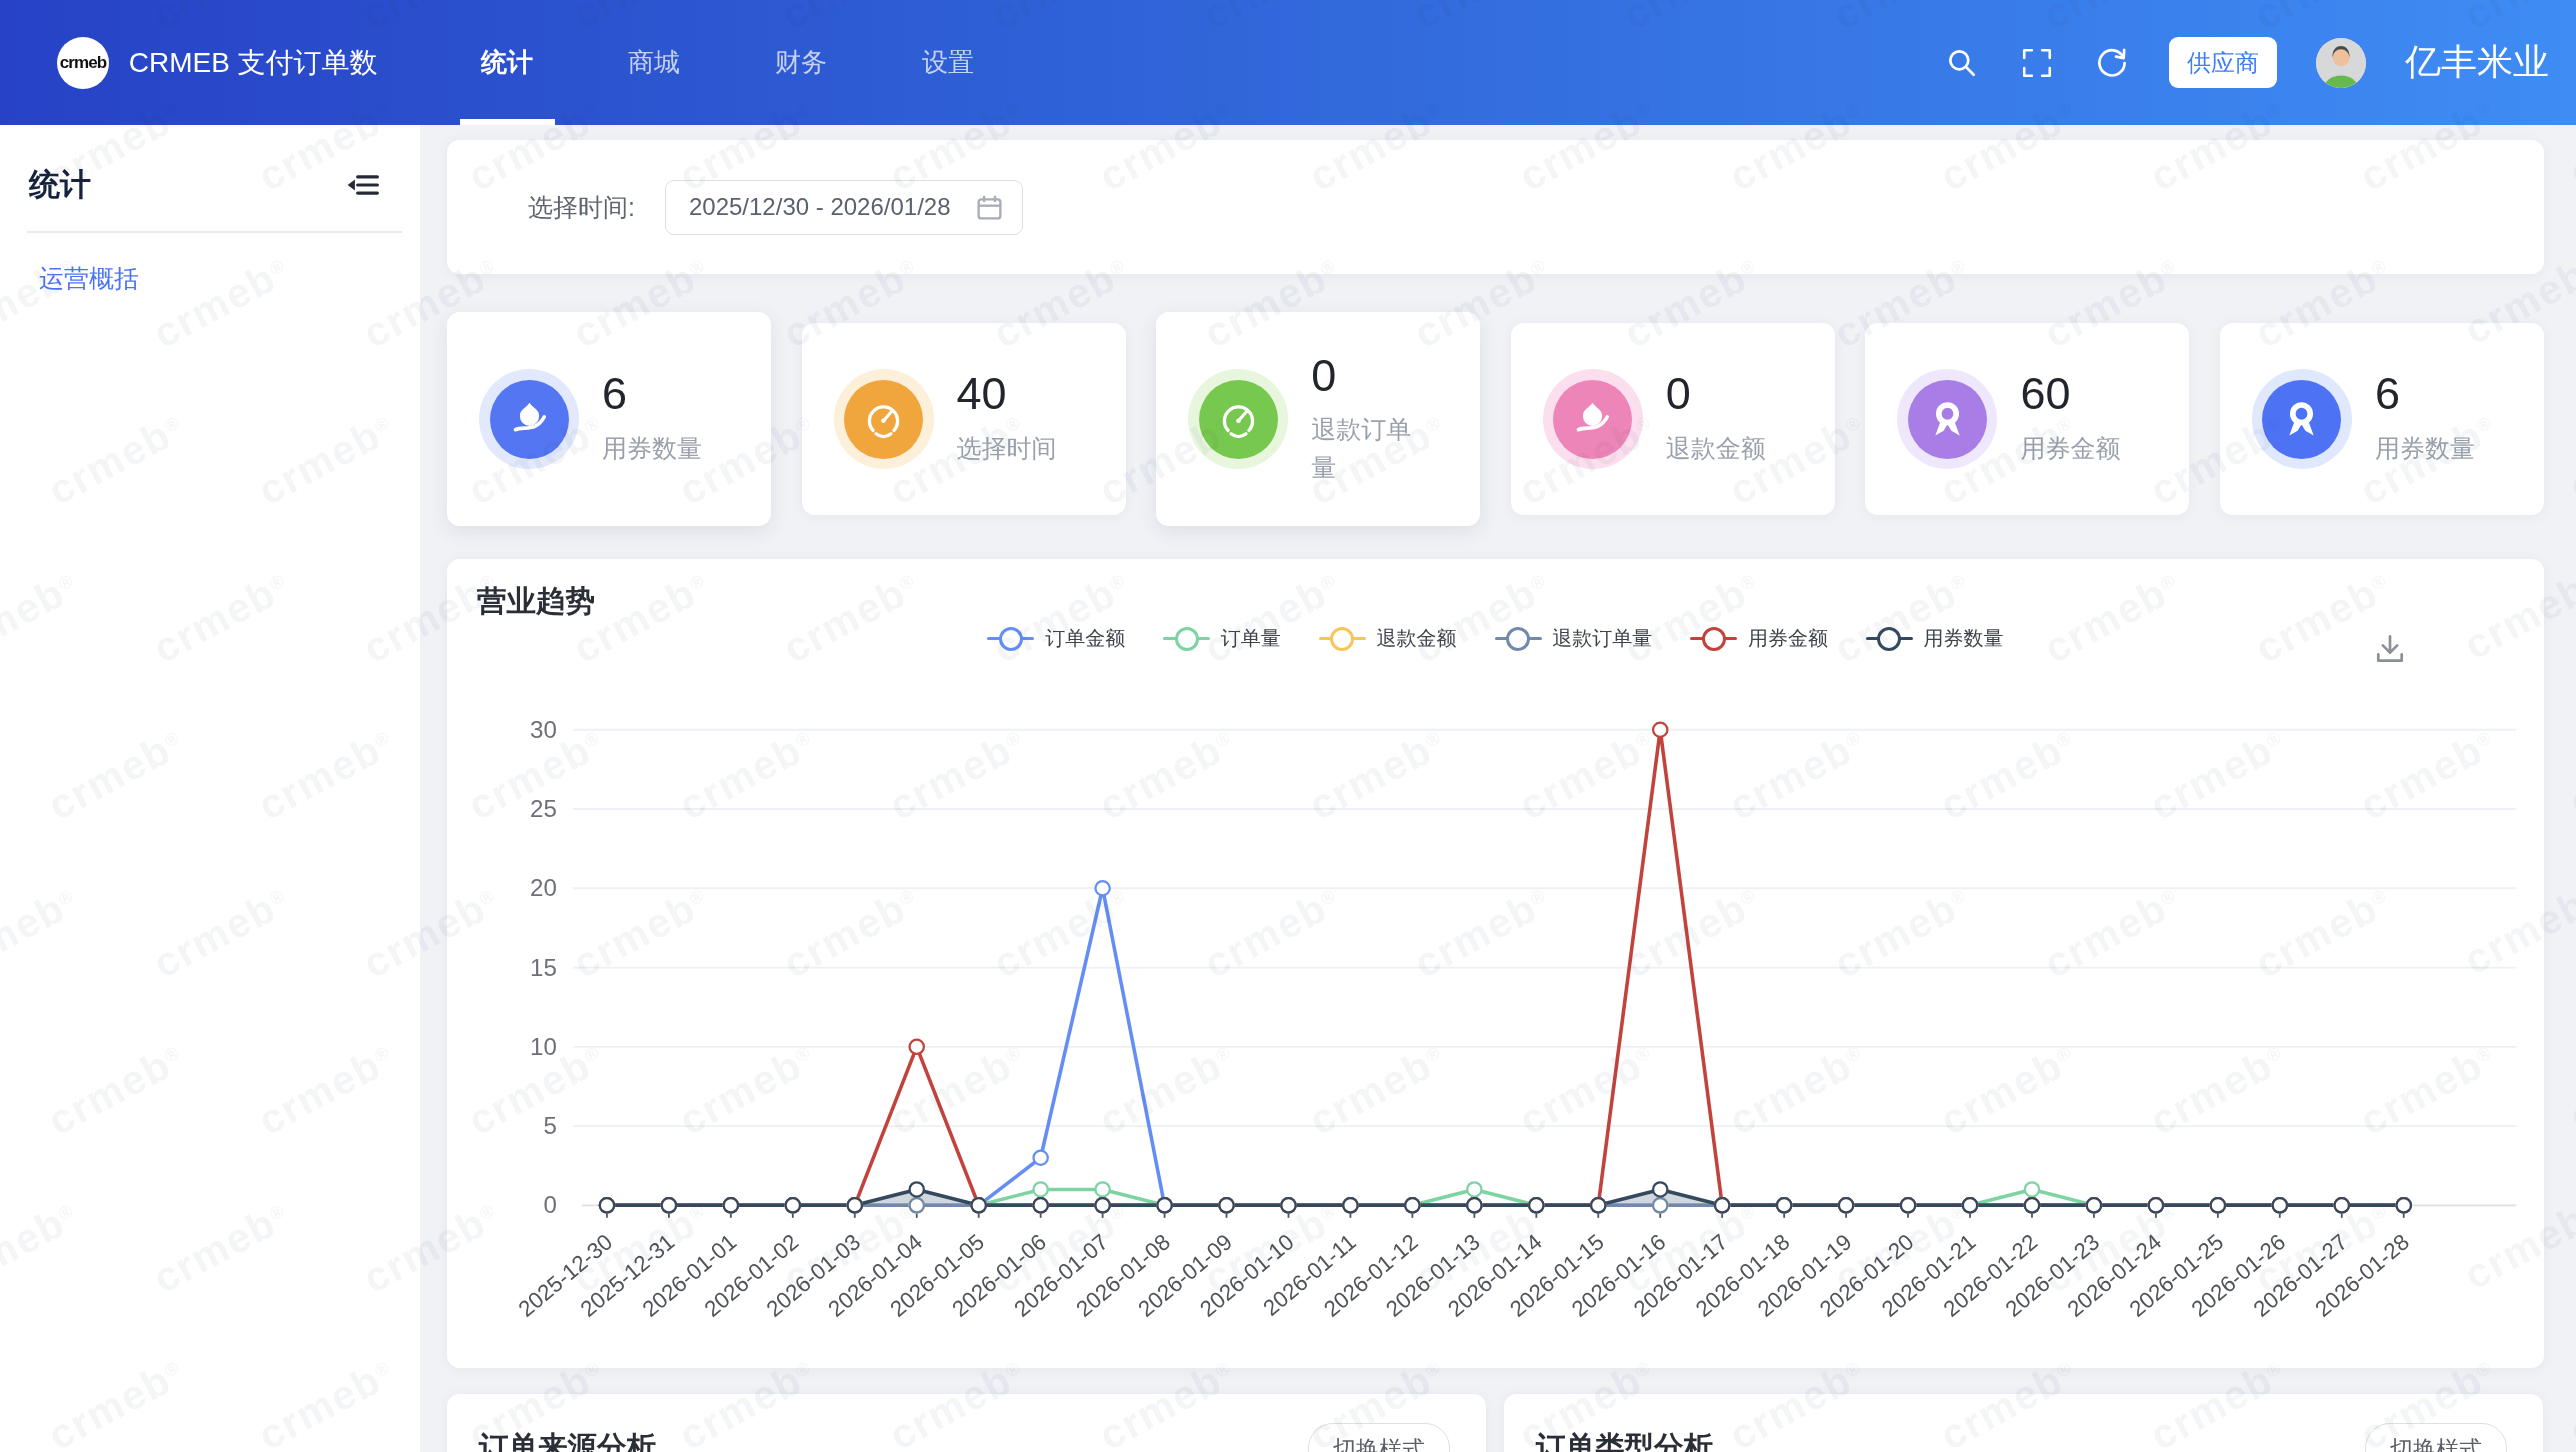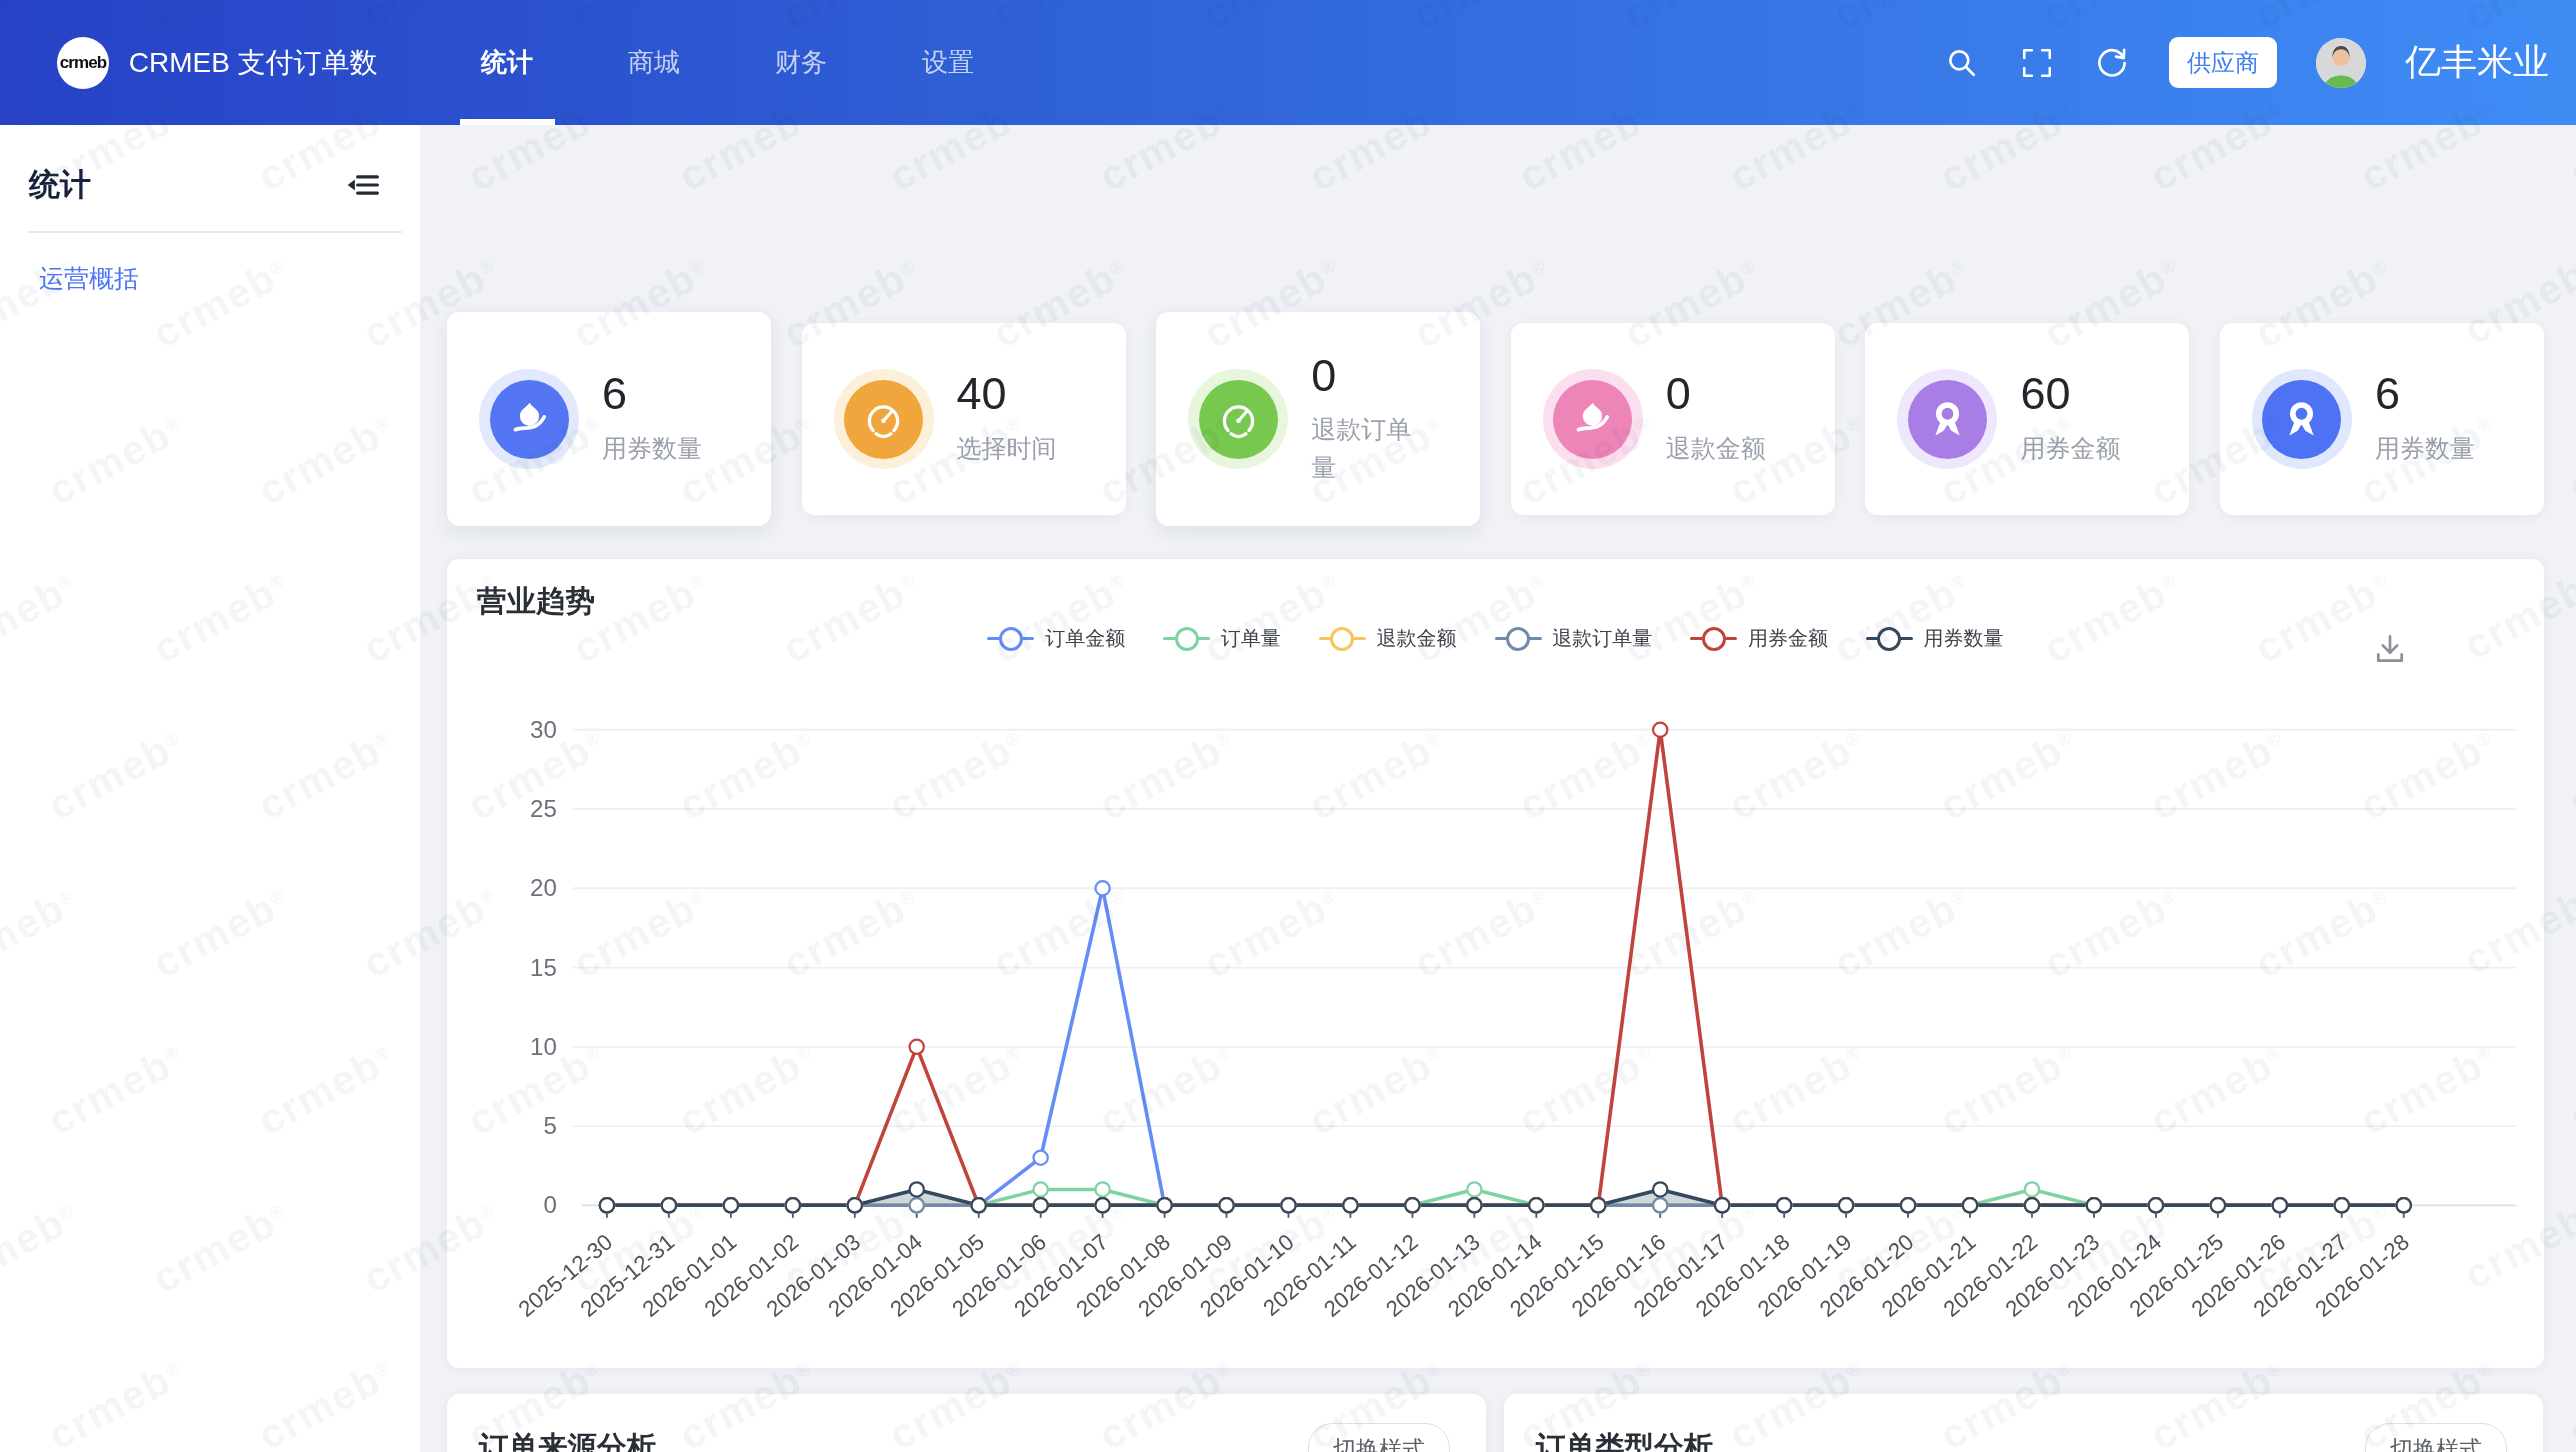--- a/index.html
+++ b/index.html
@@ -154,20 +154,32 @@
             <line x1="14" y1="20" x2="36" y2="20"></line>
             <line x1="14" y1="29" x2="36" y2="29"></line>
           <polygon points="11,14 3,20 11,26" stroke="none"></polygon>
         </svg>
       </div>
     </div>
     <div class="sidebar-divider"></div>
     <div class="side-menu-item">运营概括</div>
   </div>
 
+  <div class="card filter-card">
+    <span class="filter-label">选择时间:</span>
+    <div class="date-input">
+      <span class="val">2025/12/30 - 2026/01/28</span>
+      <svg viewBox="0 0 32 32" width="29" height="29">
+        <rect x="4" y="7" width="24" height="21" rx="3"></rect>
+          <line x1="10" y1="3" x2="10" y2="10"></line>
+        <line x1="22" y1="3" x2="22" y2="10"></line>
+          <line x1="4" y1="14" x2="28" y2="14"></line>
+      </svg>
+    </div>
+  </div>
 
   <div class="stats-row">
     <div class="stat-card lift">
       <div class="halo" style="background: rgb(226, 233, 252);">
           <div class="icon-circle" style="background: rgb(84, 118, 242);">
             <span class="sicon" style="display: flex;">
               <svg viewBox="0 0 32 32" width="41" height="41">
                 <path d="M16 3 C13.5 7 8.5 8 8.5 13.5 A7.5 7.5 0 0 0 23.5 13.5 C23.5 8 18.5 7 16 3 Z" fill="#fff"></path>
                 <path d="M5 24 C12 21 21 26 27.5 14" stroke="#fff" stroke-width="2.8" fill="none" stroke-linecap="round"></path>
               </svg>

